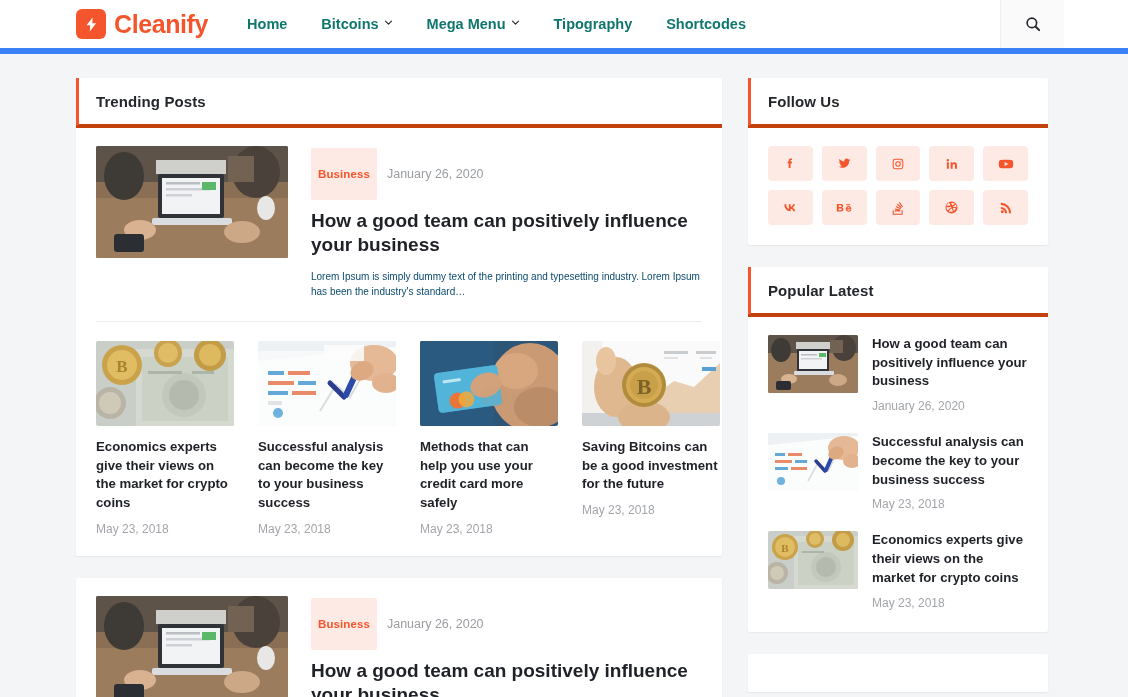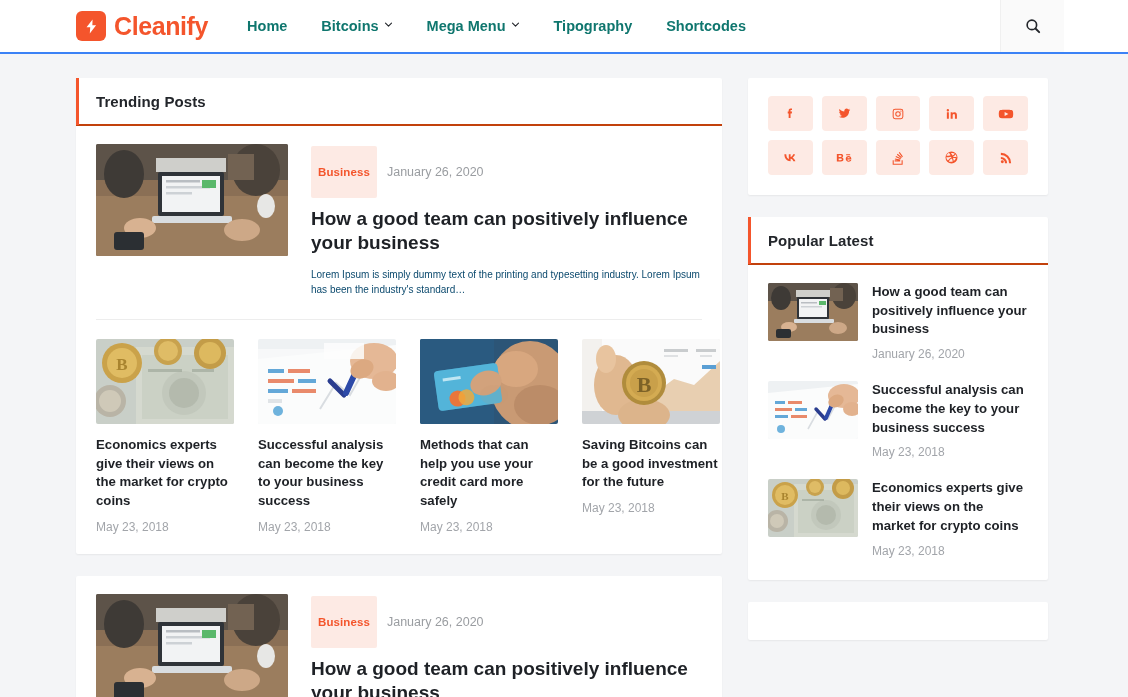--- a/index.html
+++ b/index.html
@@ -8,21 +8,21 @@
     background: #f4f5f7;
     font-family: "Liberation Sans", sans-serif;
     overflow: hidden;
   }
   a { text-decoration: none; color: inherit; }
 
   
   .site-header {
     height: 54px; background: #ffffff;
     display: flex; align-items: stretch;
-    border-bottom: 2px solid #3b82f6;
+    border-bottom: 6px solid #3b82f6;
     position: relative;
   }
   .logo-wrap {
     display: flex; align-items: center; gap: 8px;
     padding-left: 76px; padding-right: 22px;
   }
   .logo-mark {
     width: 30px; height: 30px; border-radius: 6px;
     background: #f4552c; display: flex; align-items: center; justify-content: center;
   }
@@ -47,21 +47,21 @@
   }
 
   
   .page { display: flex; gap: 26px; padding: 24px 76px 0 76px; align-items: flex-start; }
   .col-main { width: 646px; flex: none; }
   .col-side { width: 300px; flex: none; }
 
   .card { background: #fff; border-radius: 2px; box-shadow: 0 1px 2px rgba(0,0,0,.06); margin-bottom: 22px; }
   .card-head {
     padding: 15px 20px 14px 20px;
-    border-bottom: 2px solid #c2410c;
+    border-bottom: 4px solid #c2410c;
     position: relative;
   }
   .card-head::before {
     content: ""; position: absolute; left: 0; top: 0; bottom: -1px;
     width: 3px; background: #f4552c;
   }
   .card-title { font-size: 15px; font-weight: 700; color: #23262b; letter-spacing: .1px; }
   .card-body { padding: 18px 20px 20px 20px; }
 
   
@@ -345,20 +345,23 @@
         </article>
 
       </div>
     </section>
 
   </div>
 
   <aside class="col-side">
 
     <section class="card">
+      <div class="card-head">
+        <div class="card-title">Follow Us</div>
+      </div>
       <div class="card-body">
         <div class="social-grid">
           <a class="social-btn">
             <svg width="16" height="16" viewBox="0 0 24 24">
                 <path d="M15.1 8.4h-2.3v-1.5c0-.6.4-.8.7-.8h1.5V3.6l-2.1 0c-2.3 0-2.9 1.8-2.9 2.9v1.9H8.6v2.7H10V18h2.8v-6.9h1.9z"></path>
               </svg>
           </a>
           <a class="social-btn">
             <svg width="17" height="17" viewBox="0 0 24 24">
                 <path d="M20 6.6c-.6.3-1.2.5-1.9.6.7-.4 1.2-1 1.4-1.8-.6.4-1.3.7-2.1.8-.6-.7-1.5-1.1-2.4-1.1-1.8 0-3.3 1.5-3.3 3.3 0 .3 0 .5.1.7-2.8-.1-5.2-1.4-6.8-3.4-.3.5-.5 1.1-.5 1.7 0 1.1.6 2.1 1.5 2.7-.5 0-1-.2-1.5-.4 0 1.6 1.1 2.9 2.6 3.2-.3.1-.6.1-.9.1-.2 0-.4 0-.6-.1.4 1.3 1.6 2.3 3.1 2.3-1.1.9-2.5 1.4-4.1 1.4H4c1.5.9 3.2 1.5 5.1 1.5 6.1 0 9.4-5 9.4-9.4v-.4c.6-.5 1.1-1.1 1.5-1.7z"></path>

